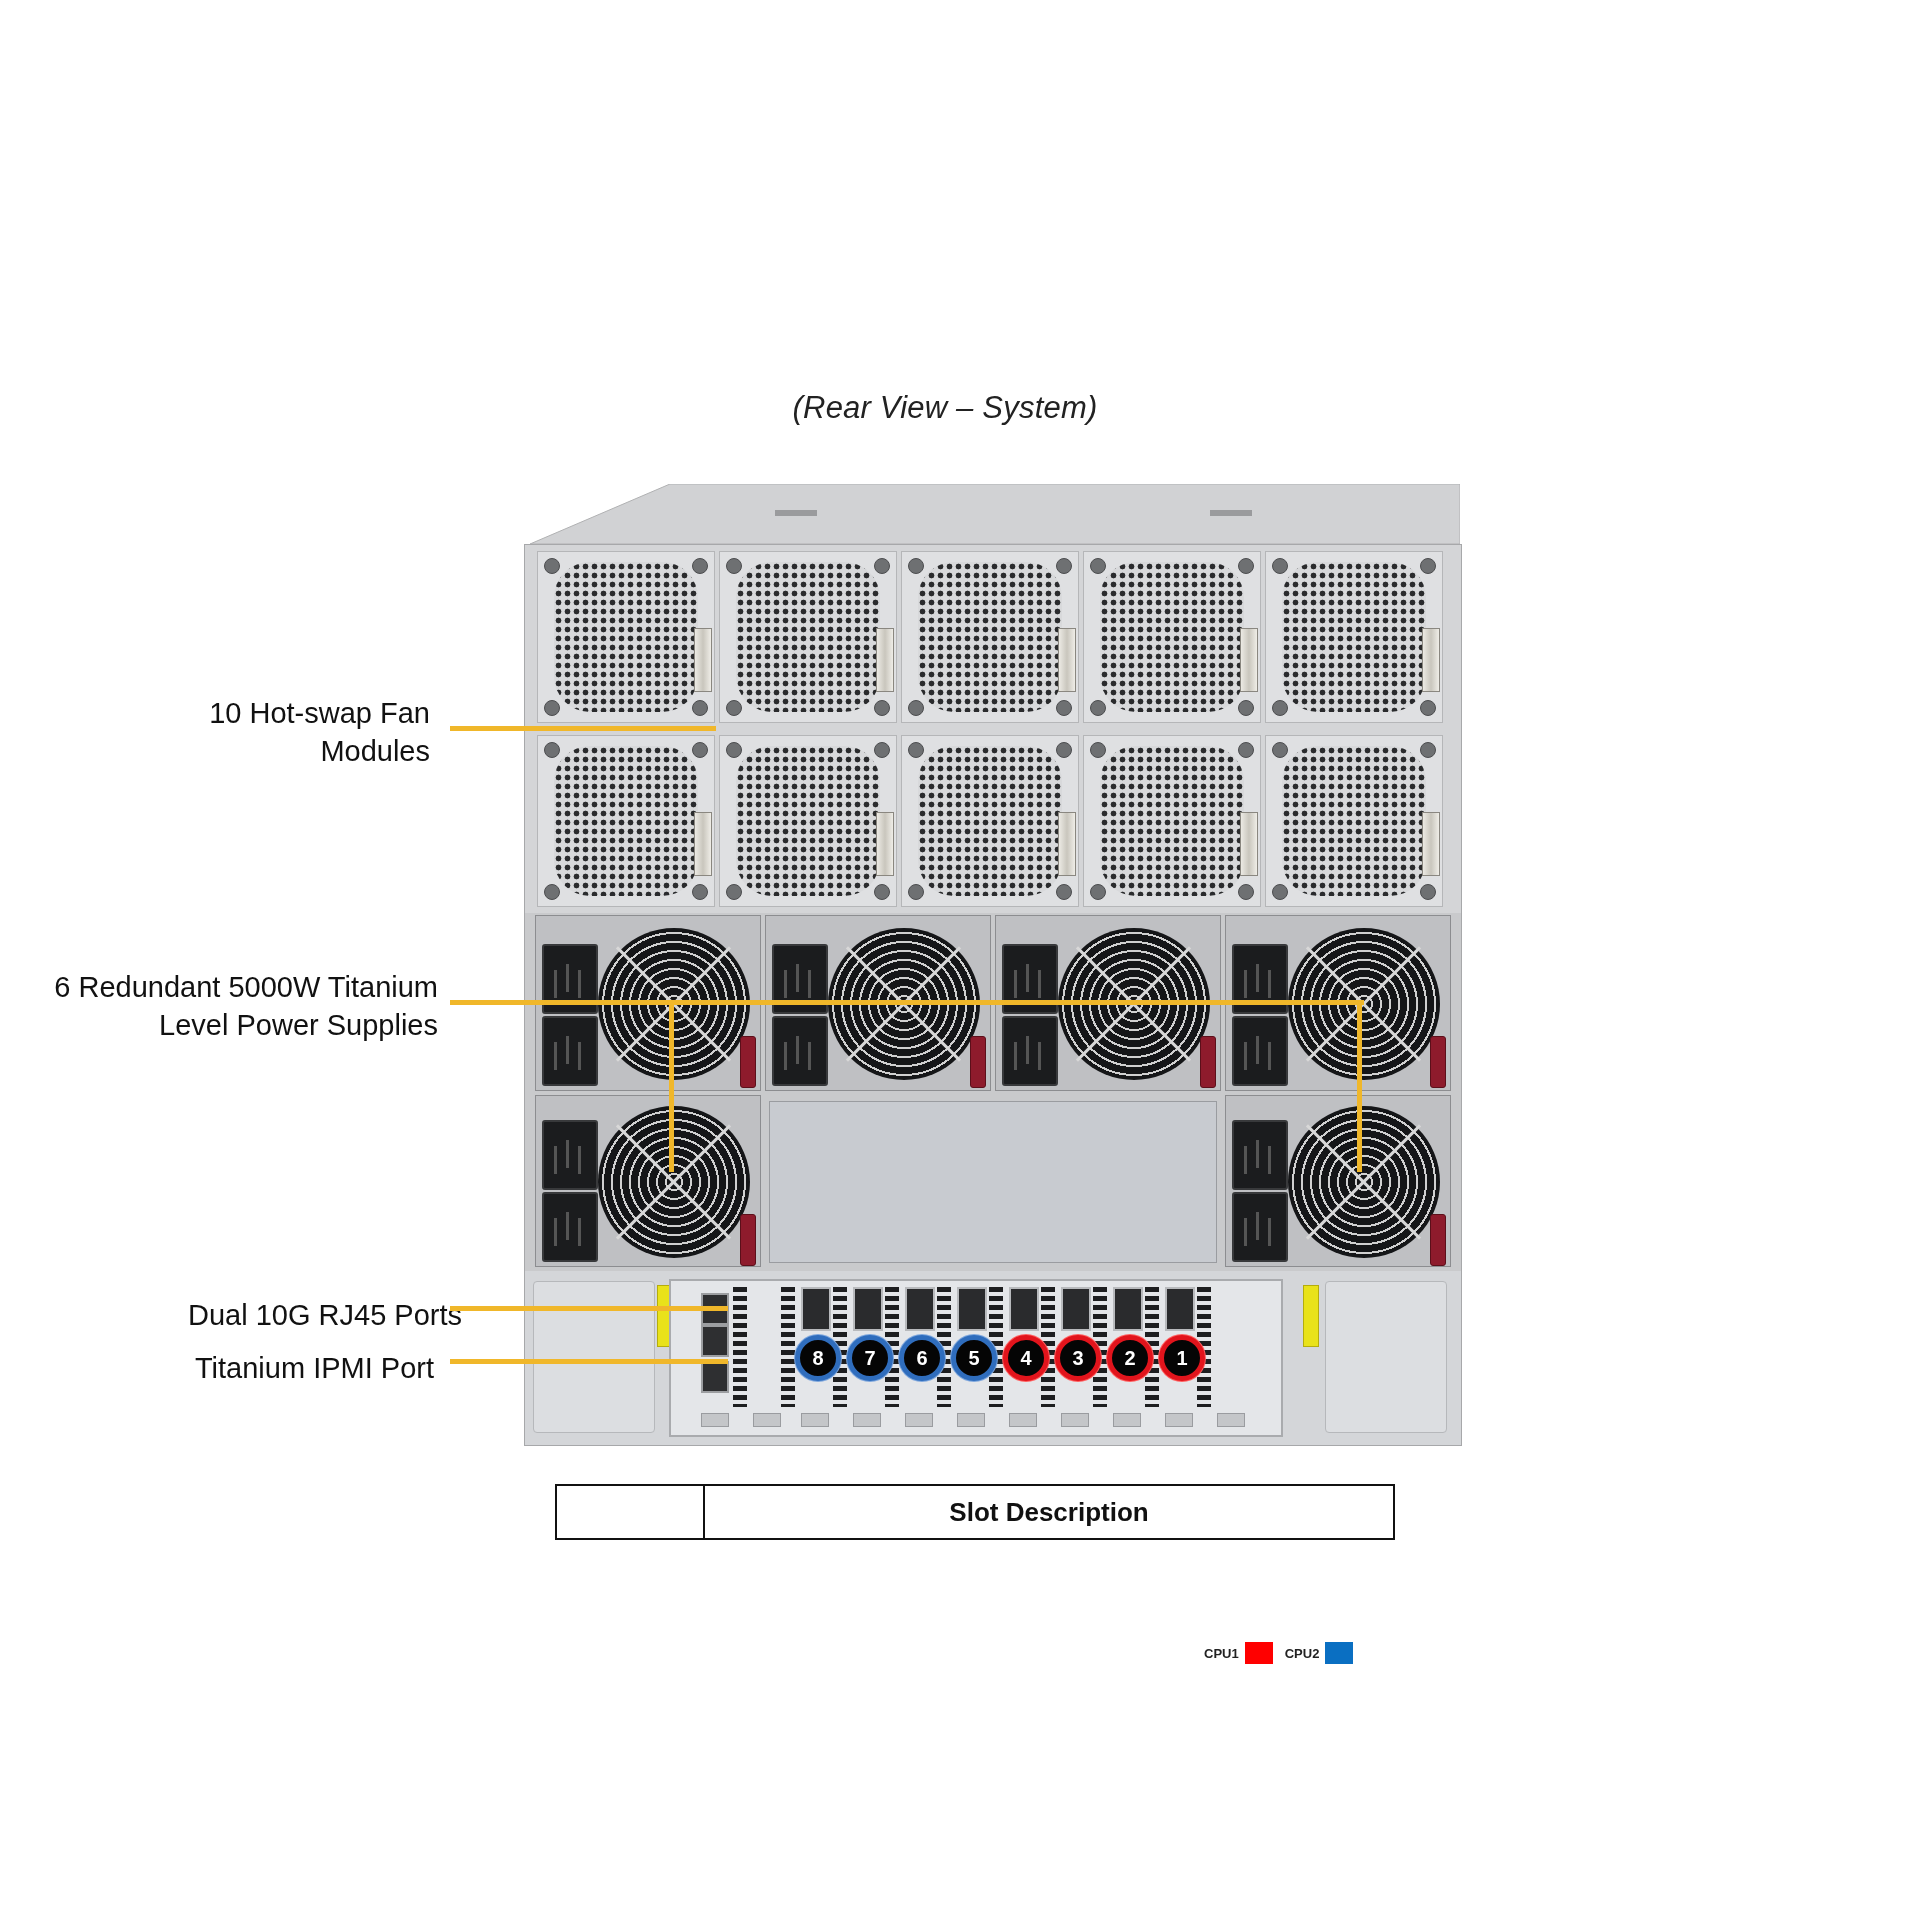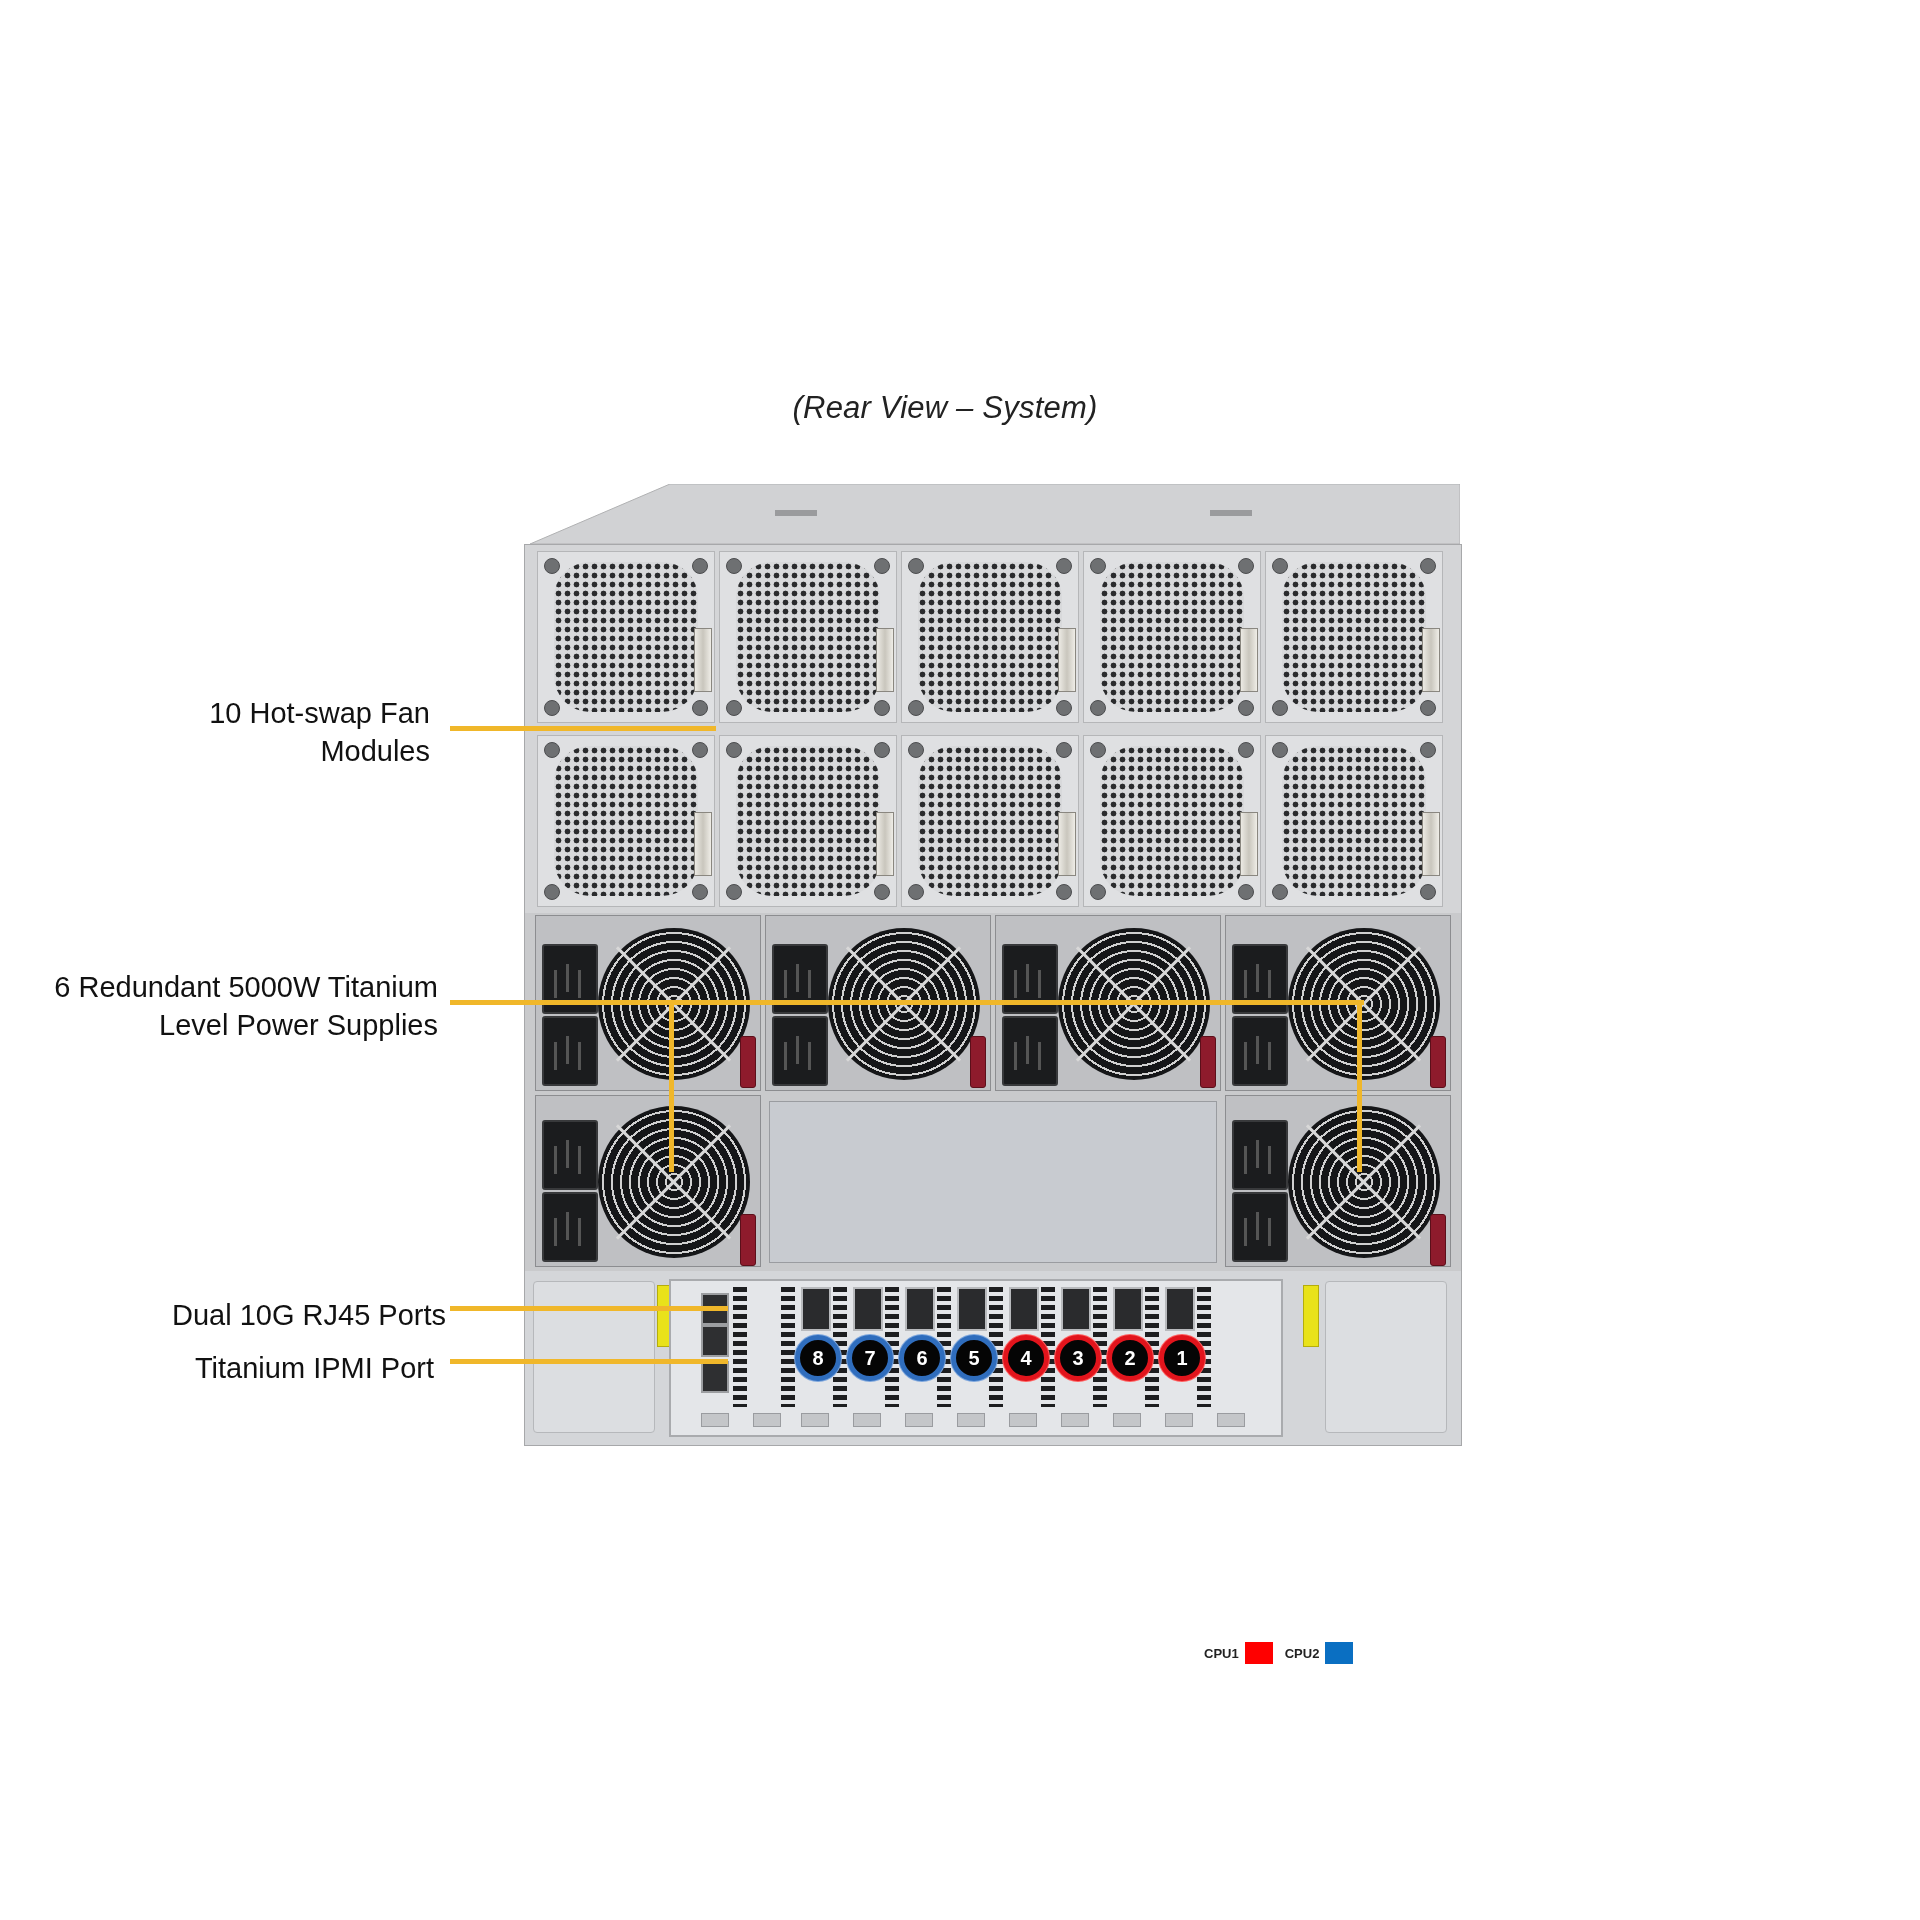--- a/index.html
+++ b/index.html
@@ -258,32 +258,36 @@
 </div>
 
 <div class="abs callout" style="left:0; width:430px; top:694px;">
   <div>10 Hot-swap Fan</div>
   <div>Modules</div>
 </div>
 <div class="abs callout" style="left:4px; width:434px; top:968px;">
   <div>6 Redundant 5000W Titanium</div>
   <div>Level Power Supplies</div>
 </div>
-<div class="abs callout" style="left:0; width:434px; top:1296px;padding-left:12px;">Dual 10G RJ45 Ports</div>
+<div class="abs callout" style="left:16px; width:434px; top:1296px;padding-left:12px;">Dual 10G RJ45 Ports</div>
 <div class="abs callout" style="left:0; width:434px; top:1349px;">Titanium IPMI Port</div>
 
 <div class="abs leader" style="left:450px; top:726px; width:266px;"></div>
 <div class="abs leader" style="left:450px; top:1000px; width:914px;"></div>
 <div class="abs leader-v" style="left:669px; top:1000px; height:172px;"></div>
 <div class="abs leader-v" style="left:1357px; top:1000px; height:172px;"></div>
 <div class="abs leader" style="left:450px; top:1306px; width:278px;"></div>
 <div class="abs leader" style="left:450px; top:1359px; width:278px;"></div>
 
 <table class="abs slot-table">
   <tbody>
+      <tr class="hdr">
+    <td class="c1"></td>
+    <td class="hdr-label">Slot Description</td>
+  </tr>
 </tbody>
   </table>
 
 <div class="abs legend">
   <span>CPU1</span>
   <span class="sw" style="background:#ff0000;"></span>
   <span>CPU2</span>
   <span class="sw" style="background:#0a6fc2;"></span>
 </div>
 

